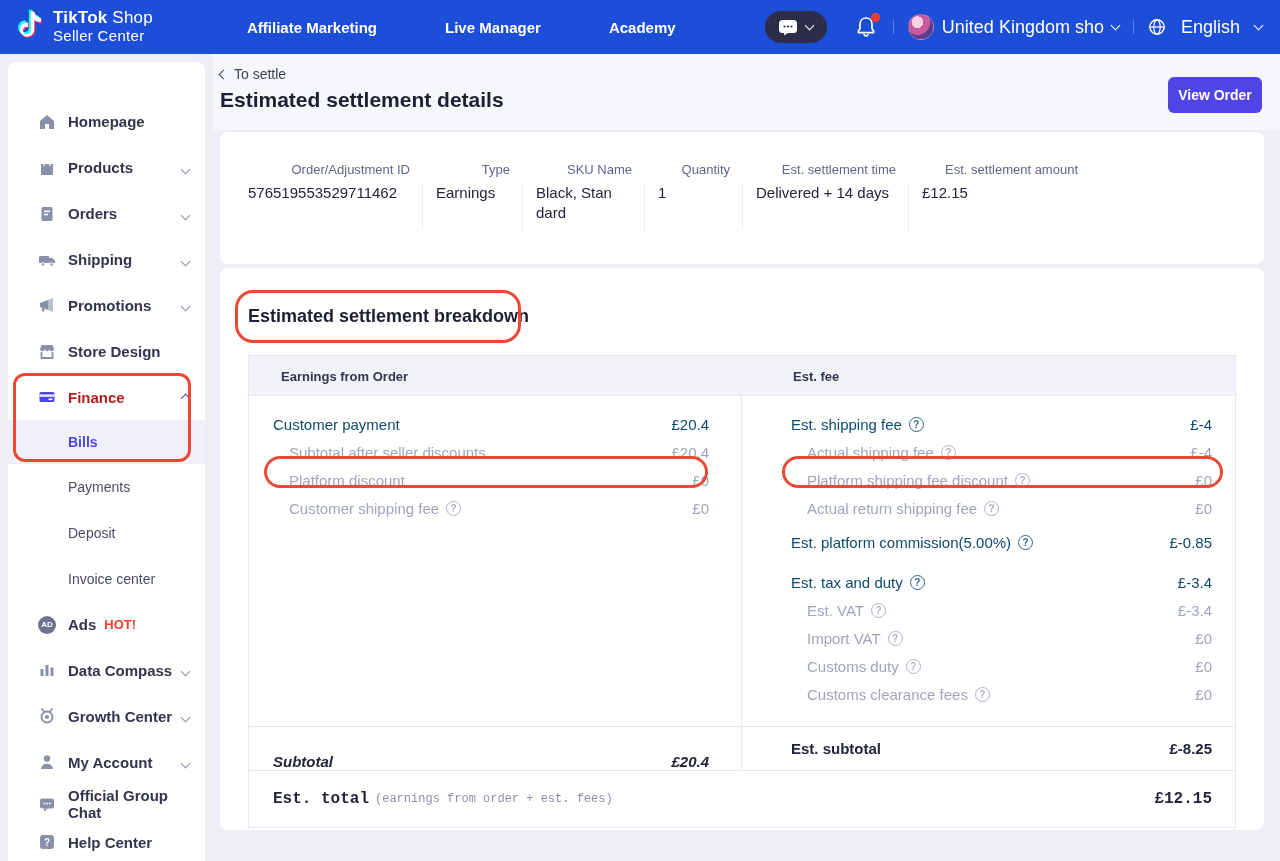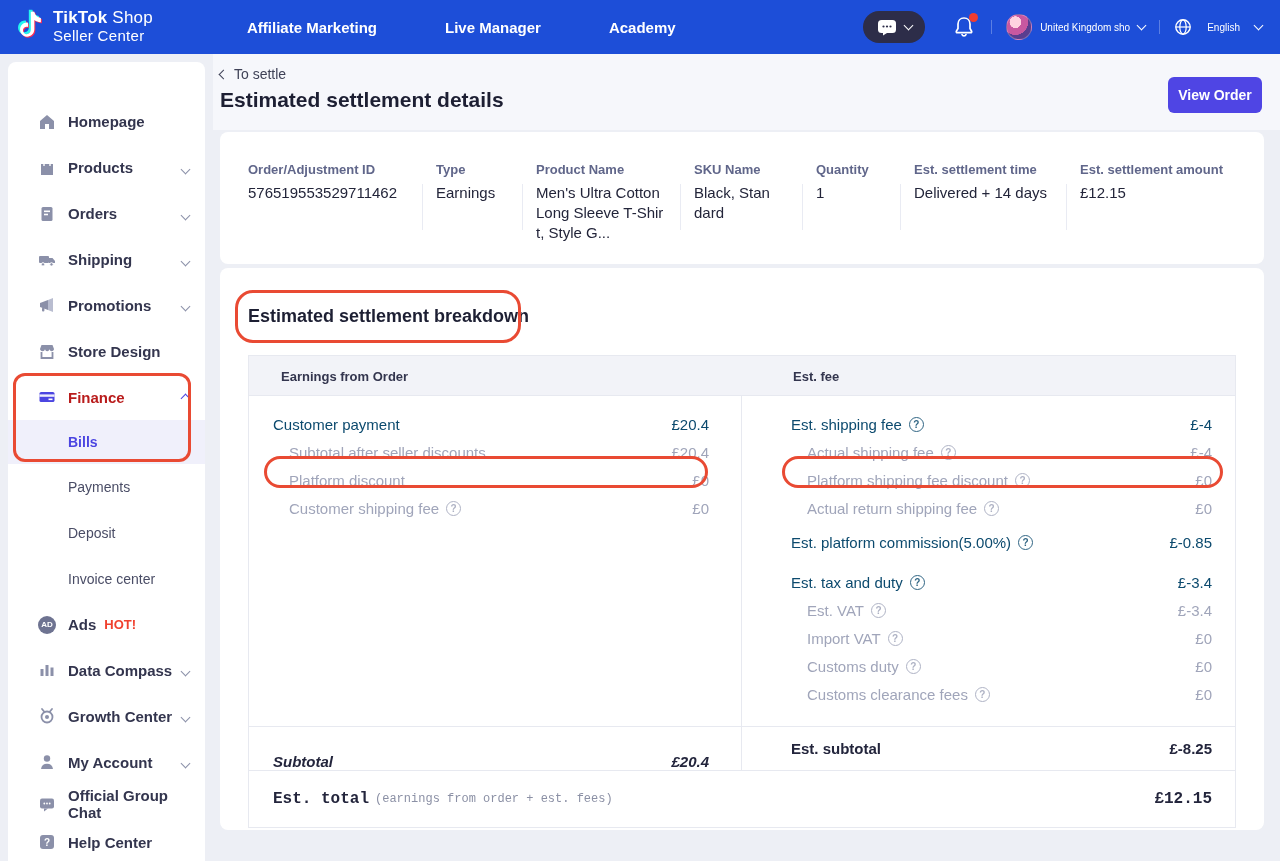--- a/index.html
+++ b/index.html
@@ -32,21 +32,21 @@
   .chat-pill { width:62px; height:32px; border-radius:16px; background:#2d2d49;
     display:flex; align-items:center; justify-content:center; gap:8px; cursor:pointer; }
   .bell-wrap { position:relative; width:24px; height:24px; margin-left:14px; cursor:pointer; }
   .bell-dot { position:absolute; top:-2px; right:-1px; width:9px; height:9px;
     border-radius:50%; background:#f23c2e; }
   .nav-divider { width:1px; height:14px; background:rgba(255,255,255,.28); }
   .account { display:flex; align-items:center; gap:8px; cursor:pointer; }
   .avatar { width:26px; height:26px; border-radius:50%;
     background:radial-gradient(circle at 35% 30%, #ffd2e0 0 25%, #c858a0 26% 55%, #5a3d8f 56% 100%);
     border:1px solid rgba(255,255,255,.25); }
-  .nav-text { color:#fff; font-size:10px; font-weight:400; }
+  .nav-text { color:#fff; font-size:18px; font-weight:400; }
   .lang { display:flex; align-items:center; gap:15px; cursor:pointer; }
 
   .chev { display:inline-block; width:7px; height:7px;
     border-right:1.6px solid #fff; border-bottom:1.6px solid #fff;
     transform:rotate(45deg); margin-top:-3px; }
   .chev.gray { border-color:#8b90a9; }
   .chev.purple { border-color:#4b45e1; }
   .chev.up { transform:rotate(-135deg); margin-top:4px; }
   .chev.left { transform:rotate(135deg); margin-top:0; border-color:#3f4257; }
 
@@ -81,21 +81,21 @@
   .view-order-btn { position:absolute; right:2px; top:11px; width:94px; height:36px;
     background:#4f45e4; color:#fff; border:none; border-radius:6px; font-size:14px;
     font-weight:600; cursor:pointer; font-family:inherit; }
 
   .card { position:absolute; background:#fff; border-radius:8px; z-index:4; }
   .card-summary { left:220px; top:132px; width:1044px; height:132px; padding:30px 0 0 28px; }
   .summary-cols { display:flex; gap:26px; }
   .sum-col { position:relative; }
   .sum-col:not(:last-child)::after { content:""; position:absolute; right:-13px; top:22px;
     height:46px; width:1px; background:#e9ebf3; }
-  .sum-label { font-size:13px; color:#60668a; font-weight:700; }
+  .sum-label { font-size:13px; color:#60668a; font-weight:400;text-align:right; }
   .sum-value { font-size:15px; color:#23253a; margin-top:6px; line-height:20px; }
   .w1{width:162px;} .w2{width:74px;} .w3{width:132px;} .w4{width:96px;}
   .w5{width:72px;} .w6{width:140px;} .w7{width:156px;}
   .break { word-break:break-all; }
   .sku-val { max-width:80px; }
 
   .card-breakdown { left:220px; top:268px; width:1044px; height:562px; padding:34px 28px 0 28px; }
   .bd-heading { font-size:18px; font-weight:700; color:#1d1f33; padding:4px 0; width:fit-content; }
 
   .bd-table { margin-top:24px; width:988px; border:1px solid #e7e9f0; }
@@ -334,24 +334,20 @@
   <div class="card card-summary">
     <div class="summary-cols">
       <div class="sum-col w1">
         <div class="sum-label">Order/Adjustment ID</div>
         <div class="sum-value">576519553529711462</div>
       </div>
       <div class="sum-col w2">
         <div class="sum-label">Type</div>
         <div class="sum-value">Earnings</div>
       </div>
-      <div class="sum-col w3">
-        <div class="sum-label">Product Name</div>
-        <div class="sum-value break">Men's Ultra Cotton Long Sleeve T-Shirt, Style G...</div>
-      </div>
       <div class="sum-col w4">
         <div class="sum-label">SKU Name</div>
         <div class="sum-value break sku-val">Black, Standard</div>
       </div>
       <div class="sum-col w5">
         <div class="sum-label">Quantity</div>
         <div class="sum-value">1</div>
       </div>
       <div class="sum-col w6">
         <div class="sum-label">Est. settlement time</div>

